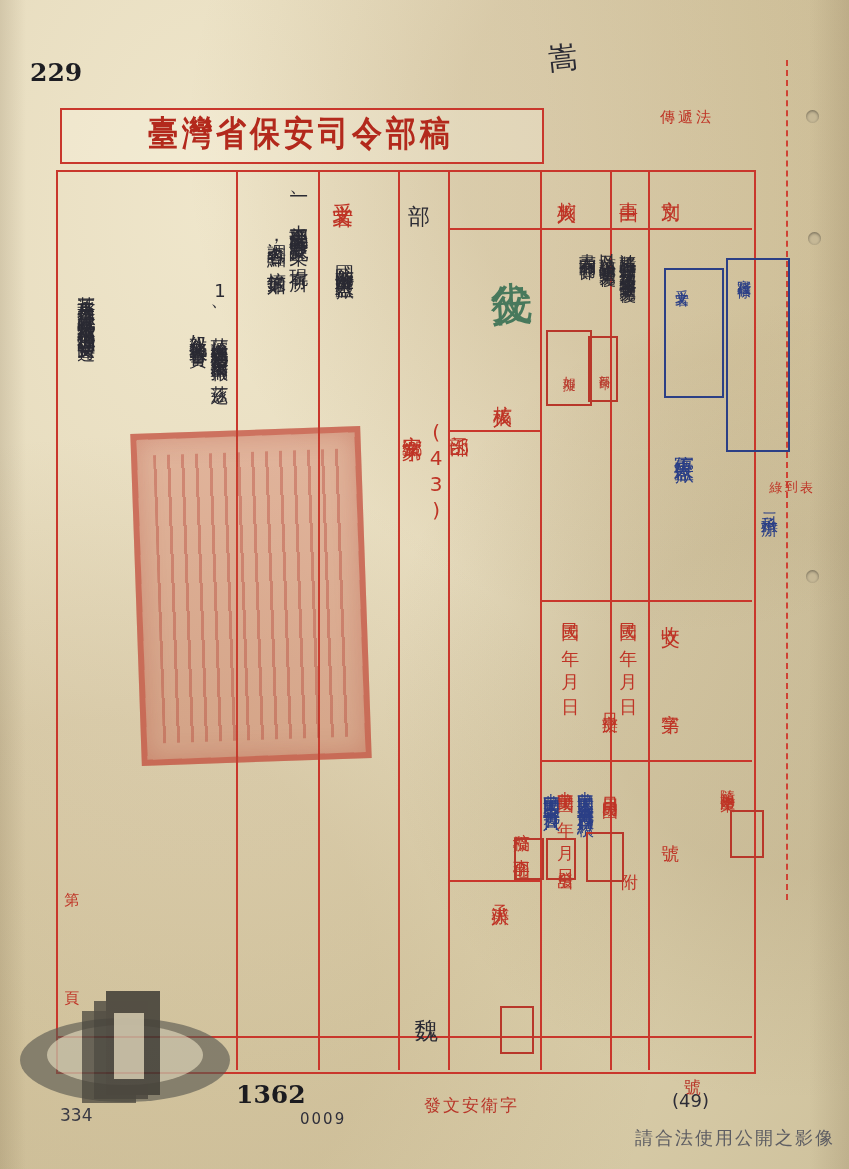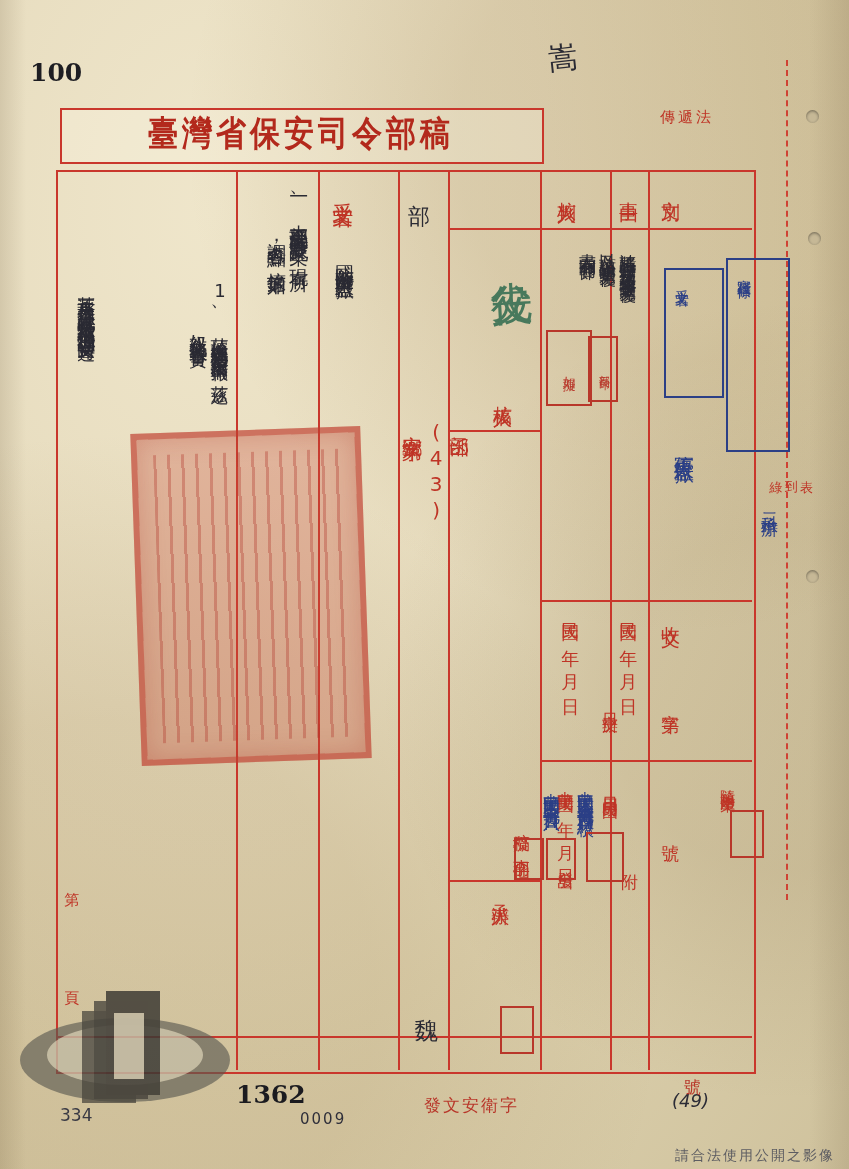--- a/index.html
+++ b/index.html
@@ -81,21 +81,21 @@
     position:absolute;left:660px;top:108px;color:#bf3426;font-size:15px;
     letter-spacing:3px;writing-mode:horizontal-tb;
   }
 
   
   #docnum{
     position:absolute;left:236px;top:1080px;color:#1b1b20;
     font-size:25px;font-weight:bold;font-family:"DejaVu Serif",serif;
   }
   #leftpencil{position:absolute;left:60px;top:1105px;color:#3a3a44;font-size:17px;}
-  #rightpencil{position:absolute;left:672px;top:1090px;color:#2c2c36;font-size:18px;font-style:italic;}
+  #rightpencil{position:absolute;left:672px;top:1090px;color:#2c2c36;font-size:18px;}
   #zero-num{position:absolute;left:300px;top:1110px;color:#2f2f3a;font-size:15px;letter-spacing:2px;}
   #big-seal{
     position:absolute;left:136px;top:430px;width:218px;height:320px;
     background:rgba(203,75,60,.30);
     border:6px solid rgba(190,60,46,.55);
     transform:rotate(-2deg);
     box-shadow:inset 0 0 24px rgba(170,50,40,.25);
   }
   #big-seal .lines{
     position:absolute;inset:16px;
@@ -110,39 +110,39 @@
     position:absolute;border:2px solid #b8372a;color:#b8372a;
     display:flex;align-items:center;justify-content:center;
     font-size:12px;line-height:1.1;
   }
 
   
   #watermark{
     position:absolute;left:10px;top:975px;width:230px;height:140px;opacity:.85;
   }
   #footer-note{
-    position:absolute;right:14px;bottom:4px;color:#5d5d62;font-size:14px;letter-spacing:2px;
+    position:absolute;right:14px;bottom:19px;color:#5d5d62;font-size:18px;letter-spacing:2px;
   }
   
   .hole{position:absolute;width:13px;height:13px;border-radius:50%;
     background:#c6b896;box-shadow:inset 0 1px 3px rgba(0,0,0,.45);}
 </style>
 </head>
 <body>
 
 <div id="paper">
 
   <div class="edge-dark" style="left:0;top:0;width:26px;height:1169px;opacity:.55;"></div>
   <div class="edge-dark" style="right:0;top:0;width:40px;height:1169px;transform:scaleX(-1);opacity:.5;"></div>
 
   <div class="hole" style="left:806px;top:110px;"></div>
   <div class="hole" style="left:808px;top:232px;"></div>
   <div class="hole" style="left:806px;top:570px;"></div>
 
-  <div id="folio">100</div>
+  <div id="folio">229</div>
   <div id="top-mark">嵩</div>
 
   <div id="title-banner"></div>
   <div id="title-text">臺灣省保安司令部稿</div>
 
   <div id="transmit-label">傳遞法</div>
 
   <div class="frame" style="left:56px;top:170px;width:696px;height:900px;"></div>
 
   <div class="redline" style="left:448px;top:170px;width:2px;height:900px;"></div>

